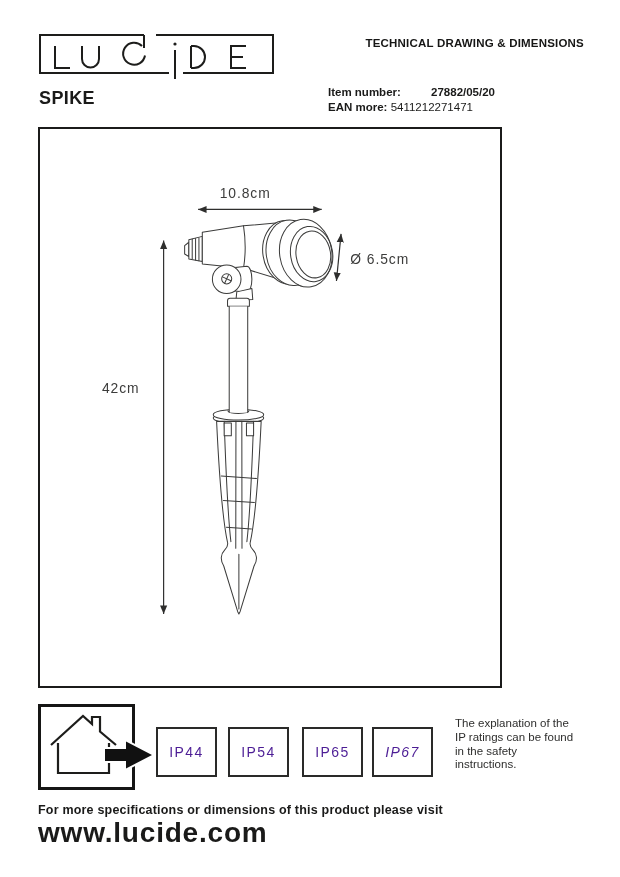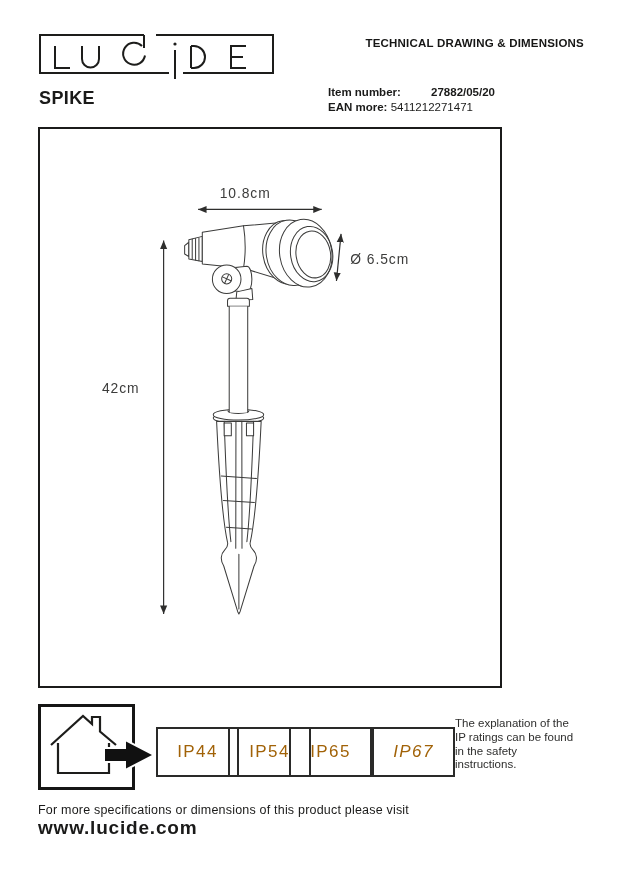--- a/index.html
+++ b/index.html
@@ -13,27 +13,27 @@
   .codes b{font-weight:bold;padding-left:27px;}
   .codes .val-normal{font-weight:normal;text-align:center;}
 
   
   .frame{left:38px;top:127px;width:464px;height:561px;border:2px solid #1b1b1a;box-sizing:border-box;}
   .frame svg{position:absolute;left:0;top:0;width:100%;height:100%;}
   .dim{font-family:"Liberation Sans",sans-serif;font-size:16.5px;fill:#3c3c3b;letter-spacing:1.1px;}
 
   
   .house-wrap{left:38px;top:704px;width:135px;height:86px;}
-  .ip-box{top:727px;width:83px;height:50px;border:2px solid #2a2a29;box-sizing:border-box;
+  .ip-box{top:727px;width:61px;height:50px;border:2px solid #2a2a29;box-sizing:border-box;
           display:flex;align-items:center;justify-content:center;
-          font-size:17px;letter-spacing:1.4px;color:#a16207;}
+          font-size:14px;letter-spacing:1.4px;color:#4c1d95;}
   .ip-note{left:455px;top:717px;width:135px;font-size:11.5px;line-height:13.8px;color:#2e2e2d;}
 
-  .footer-note{left:38px;top:803px;font-size:12.5px;font-weight:normal;letter-spacing:.2px;white-space:nowrap;}
-  .website{left:38px;top:817px;font-size:19px;font-weight:bold;letter-spacing:.8px;}
+  .footer-note{left:38px;top:803px;font-size:12.5px;font-weight:bold;letter-spacing:.2px;white-space:nowrap;}
+  .website{left:38px;top:817px;font-size:28px;font-weight:bold;letter-spacing:.8px;}
 </style>
 </head>
 <body>
 
 <svg class="abs" style="left:36px;top:31px;" width="241" height="50" viewBox="0 0 241 50" role="img" aria-label="LUCIDE">
   <g stroke="#1d1d1b" stroke-width="2" fill="none" stroke-linecap="butt">
 
     <path d="M 108,4 H 4 V 42 H 133 M 147,42 H 237 V 4 H 120"></path>
 
     <path d="M 19,15 V 37 H 34"></path>
@@ -136,21 +136,21 @@
   <rect x="1.5" y="1.5" width="94" height="83" fill="none" stroke="#161615" stroke-width="3"></rect>
   <g stroke="#1d1d1b" stroke-width="2.2" fill="none" stroke-linejoin="miter">
     <path d="M 13,41 L 45,12 L 54,20 L 54,13 L 62,13 L 62,27.5 L 78,41"></path>
     <path d="M 20,39 V 69 H 71 V 39"></path>
   </g>
   <path d="M 67,45 H 88 V 37.5 L 114,51 L 88,64.5 V 57 H 67 Z" fill="#111" stroke="#ffffff" stroke-width="4" paint-order="stroke"></path>
 </svg>
 
 <div class="abs ip-box" style="left:156px;">IP44</div>
 <div class="abs ip-box" style="left:228px;">IP54</div>
-<div class="abs ip-box" style="left:289px;">IP65</div>
+<div class="abs ip-box" style="left:302px;">IP65</div>
 <div class="abs ip-box" style="left:372px;font-style:italic;">IP67</div>
 
 <div class="abs ip-note">
   <div>The explanation of the</div>
   <div>IP ratings can be found</div>
   <div>in the safety</div>
   <div>instructions.</div>
 </div>
 
 <div class="abs footer-note">For more specifications or dimensions of this product please visit</div>

